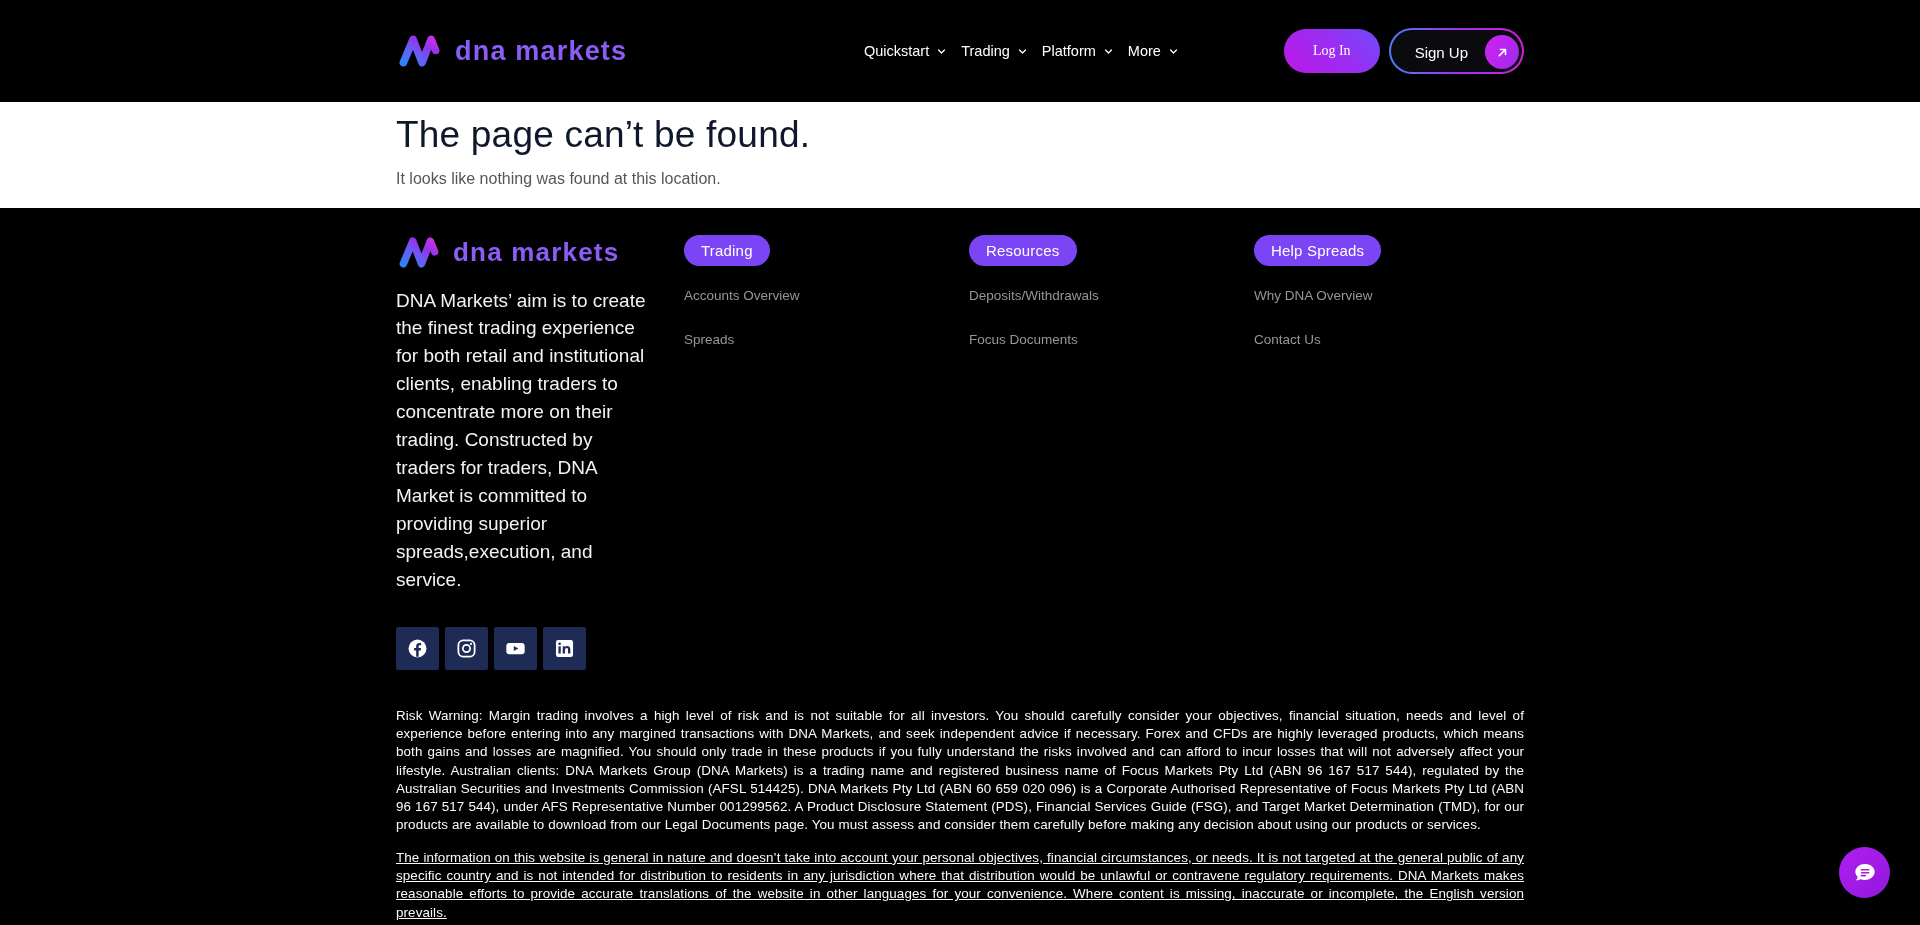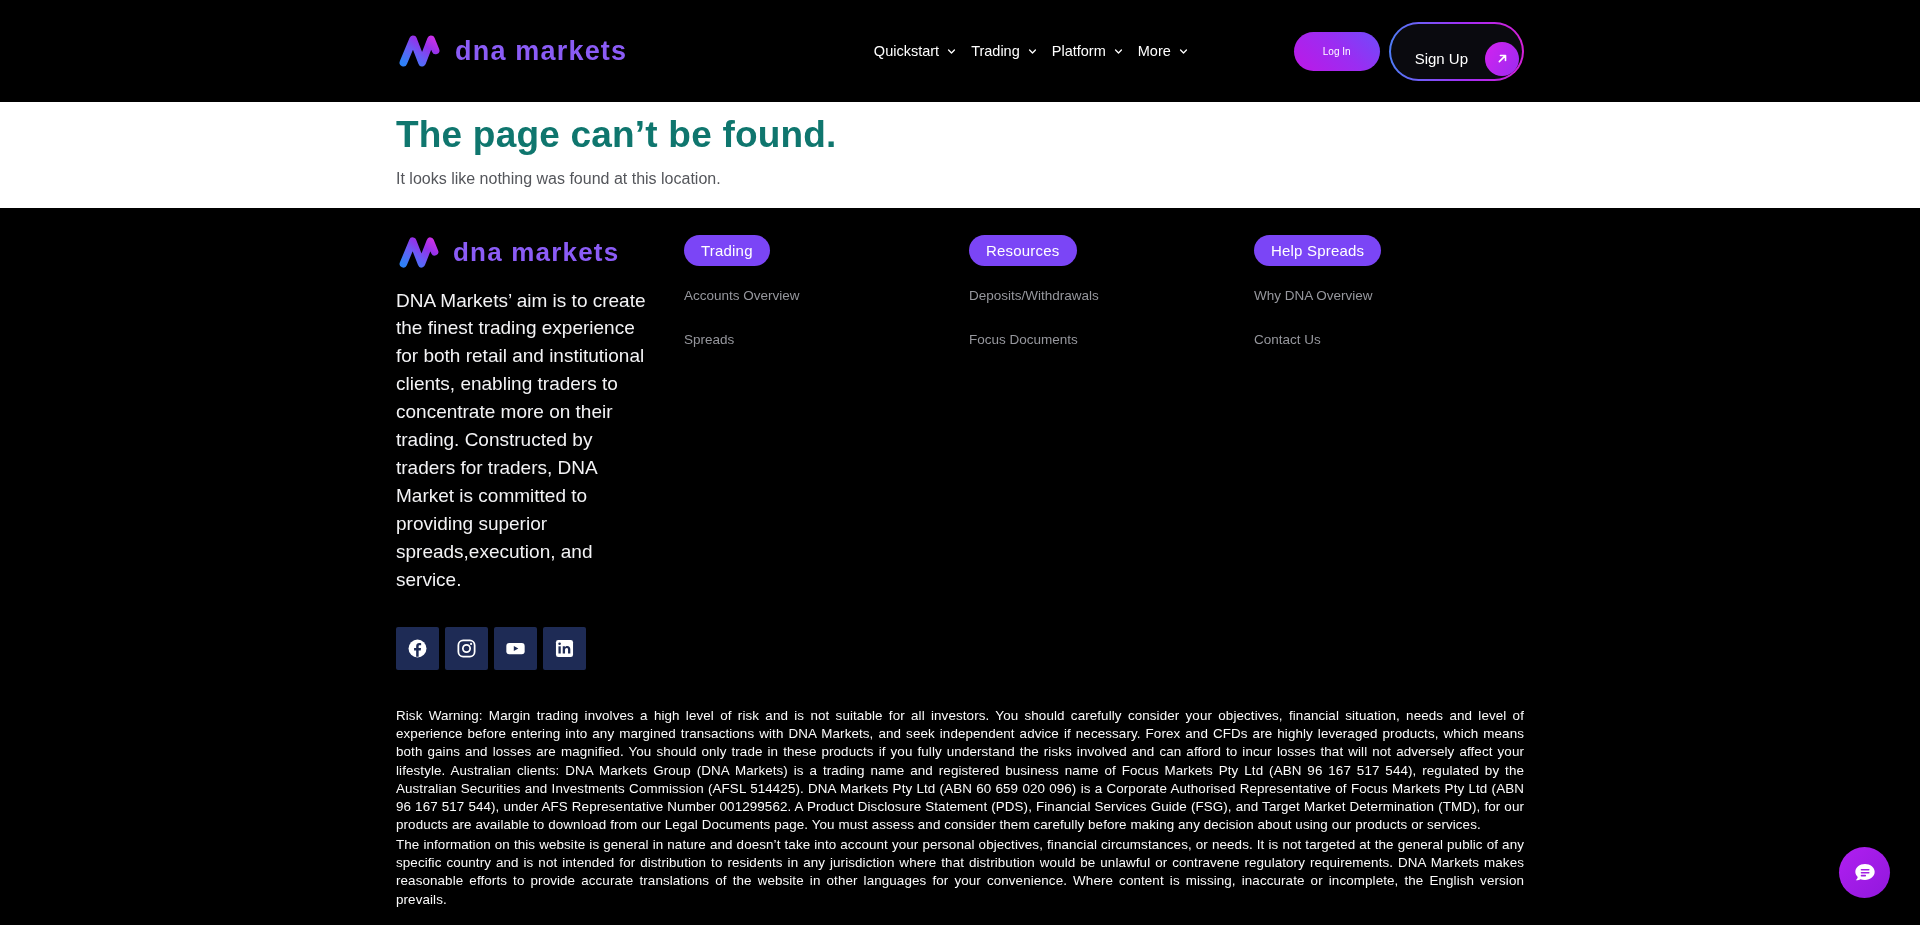--- a/index.html
+++ b/index.html
@@ -21,43 +21,43 @@
   .logo-text { color: #8b5cf6; font-size: 27px; font-weight: 700; letter-spacing: 1.2px; white-space: nowrap; }
 
   nav.main-nav { display: flex; align-items: center; gap: 4px; margin-left: auto; margin-right: 100px; }
   .nav-item { display: flex; align-items: center; gap: 7px; padding: 6px 5px; color: #fff;
               font-size: 14.5px; font-weight: 500; cursor: pointer; white-space: nowrap; }
   .chev { width: 11px; height: 11px; display: block; }
 
   .actions { display: flex; align-items: center; gap: 9px; }
   .btn-login {
     border: none; cursor: pointer; color: #fff;
-    font-family: Liberation Sans, sans-serif; font-size: 10px; font-weight: 500;
+    font-family: Liberation Serif, serif; font-size: 14px; font-weight: 500;
     padding: 14px 29px; border-radius: 40px;
     background: linear-gradient(45deg, #bd18e6 0%, #9a2df2 55%, #6f4cfa 100%);
   }
   .btn-signup-wrap {
     padding: 2px; border-radius: 40px; cursor: pointer; border: none;
     background: linear-gradient(90deg, #4e7df7 0%, #a22ef5 55%, #d41fd8 100%);
   }
   .btn-signup-inner {
     background: #0a0a0f; border-radius: 38px; display: flex; align-items: center;
-    gap: 17px; padding: 18px 3px 3px 24px;
+    gap: 17px; padding: 5px 3px 3px 24px;
   }
   .btn-signup-inner span { color: #fff; font-size: 15px; font-weight: 500; white-space: nowrap; }
   .signup-circle {
     width: 34px; height: 34px; border-radius: 50%;
     background: linear-gradient(120deg, #d322f0 0%, #9b2bf0 100%);
     display: flex; align-items: center; justify-content: center;
   }
 
   
   .notfound { background: #fff; padding: 12px 0 20px; }
-  .notfound h1 { margin: 0 0 13px; font-size: 37px; line-height: 1.15; font-weight: 700;
-                 color: #0f766e; letter-spacing: 0.2px; }
+  .notfound h1 { margin: 0 0 13px; font-size: 37px; line-height: 1.15; font-weight: 400;
+                 color: #0f172a; letter-spacing: 0.2px; }
   .notfound p { margin: 0; font-size: 16px; color: #54565b; }
 
   
   footer { background: #000; padding: 27px 0 0; }
   .footer-grid { display: grid; grid-template-columns: 288px 285px 285px 270px; }
   .f-logo { display: flex; align-items: center; gap: 11px; }
   .f-logo .logo-icon { width: 46px; height: 35px; }
   .f-logo .logo-text { font-size: 26px; }
   .about-text { margin-top: 17px; width: 260px; font-size: 19px; line-height: 1.47;
                 color: #f3f3f5; }
@@ -67,21 +67,21 @@
   .social-btn svg { width: 25px; height: 25px; display: block; }
 
   .pill { display: inline-block; background: #7b45f6; color: #fff; font-size: 15px;
           font-weight: 500; padding: 7px 17px; border-radius: 30px; letter-spacing: 0.2px; }
   .f-links { margin-top: 21px; display: flex; flex-direction: column; gap: 27px; align-items: flex-start; }
   .f-link { font-size: 13.5px; color: #96979d; line-height: 17px; cursor: pointer; text-decoration: none; }
 
   .legal { margin-top: 37px; }
   .legal p { margin: 0; font-size: 13.4px; line-height: 18.3px; color: #fbfbfb;
              text-align: justify; letter-spacing: 0.1px; }
-  .legal .disclaimer { margin-top: 1px; }
+  .legal .disclaimer { margin-top: 14px; text-decoration: underline; }
 
   
   .chat-launcher {
     position: absolute; right: 30px; bottom: 27px;
     width: 51px; height: 51px; border-radius: 50%; border: none; cursor: pointer;
     background: linear-gradient(135deg, #b01ff0 0%, #9118dd 100%);
     display: flex; align-items: center; justify-content: center;
     box-shadow: 0 3px 10px rgba(0,0,0,0.6);
   }
   .chat-launcher svg { width: 28px; height: 28px; display: block; }

